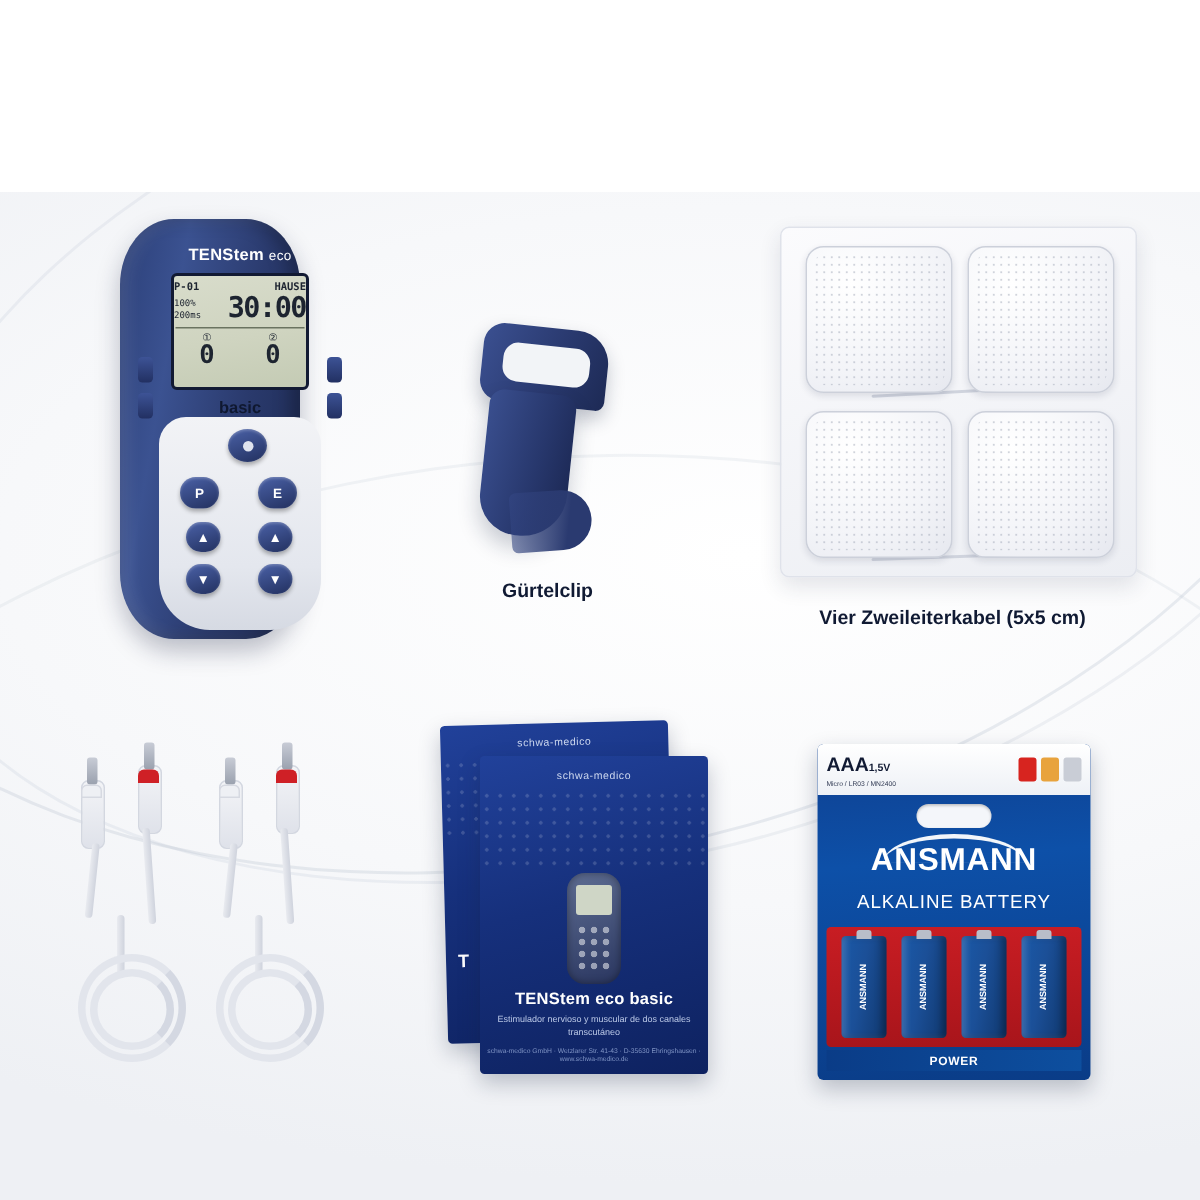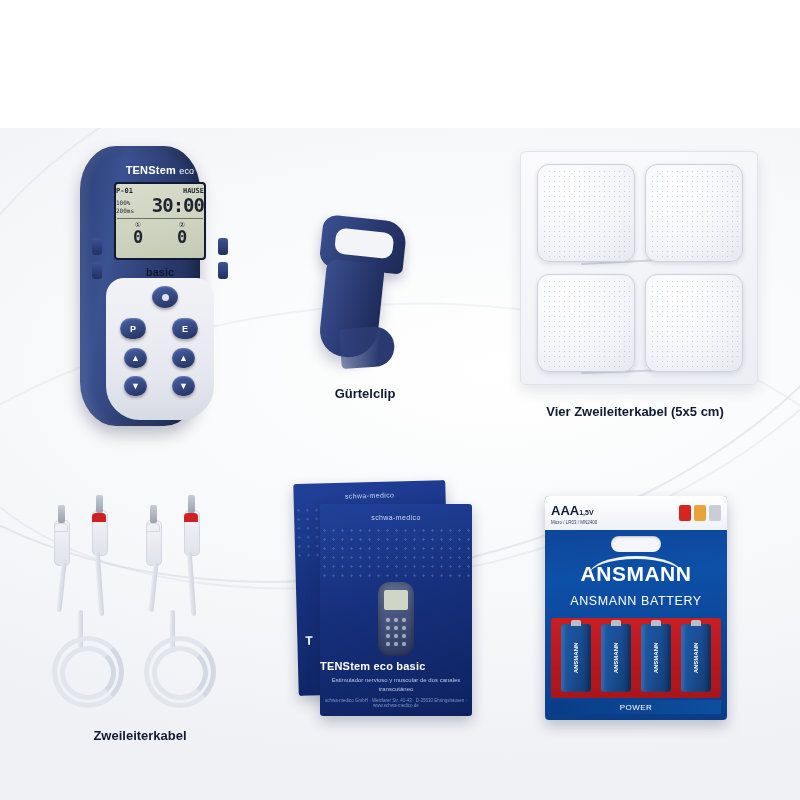--- a/index.html
+++ b/index.html
@@ -283,21 +283,21 @@
   .booklet-device .scr {
     position:absolute; left: 6px; top: 8px; width: 24px; height: 20px;
     background: #cfd6c6; border-radius: 2px;
   }
   .booklet-device .keys {
     position:absolute; left: 6px; top: 34px; width: 24px; height: 32px;
     background-image: radial-gradient(rgba(255,255,255,0.5) 2px, transparent 2.4px);
     background-size: 8px 8px;
   }
   .booklet-title {
-    position:absolute; left: 0; top: 156px; width: 152px; 
+    position:absolute; left: 0; top: 156px; width: 152px; text-align:center;
     color:#ffffff; font-size: 11px; font-weight: bold; letter-spacing: 0.2px;
   }
   .booklet-sub {
     position:absolute; left: 0; top: 172px; width: 152px; text-align:center;
     color:#b9c7e6; font-size: 6px; line-height: 1.5;
   }
   .booklet-foot {
     position:absolute; left: 0; bottom: 8px; width: 152px; text-align:center;
     color:#7f93c4; font-size: 4.5px;
   }
@@ -367,21 +367,21 @@
     transform: translate(-50%,-50%) rotate(-90deg);
     color:#ffffff; font-size: 6px; font-weight: bold; white-space: nowrap;
   }
   #cell1 { left: 10px; }
   #cell2 { left: 50px; }
   #cell3 { left: 90px; }
   #cell4 { left: 130px; }
   #power-strip {
     position:absolute; left: 6px; top: 204px; width: 170px; height: 14px;
     background: linear-gradient(90deg,#0a3c87,#0d4f9f);
-    color:#ffffff; font-size: 8px; font-weight: normal;
+    color:#ffffff; font-size: 8px; font-weight: bold;
     display:flex; align-items:center; justify-content:center; letter-spacing:0.5px;text-align:right;
   }
   #caption-battery { left: 520px; top: 598px; width: 250px; }
 </style>
 </head>
 <body>
 
 <div id="page">
 
 
@@ -488,21 +488,20 @@
           <div class="tip"></div>
             <div class="band-red"></div>
         </div>
         <div class="cable-line" style="left:11px; top:64px; height:50px; transform:rotate(6deg);"></div>
         <div class="cable-line" style="left:49px; top:54px; height:64px; transform:rotate(-4deg);"></div>
         <div class="cable-line" style="left:30px; top:112px; height:42px;"></div>
         <div class="cable-loop" style="left:4px; top:138px; width:62px; height:62px;"></div>
         <div class="cable-loop" style="left:12px; top:148px; width:46px; height:44px;"></div>
       </div>
     </div>
-    <div class="caption" id="caption-cables">Zweileiterkabel</div>
 
     <div id="manuals-item">
       <div class="booklet" id="booklet-back">
         <div class="booklet-logo">schwa-medico</div>
         <div class="booklet-dots"></div>
         <div class="booklet-letter">T</div>
       </div>
       <div class="booklet" id="booklet-front">
         <div class="booklet-logo">schwa-medico</div>
         <div class="booklet-dots"></div>
@@ -527,21 +526,21 @@
           </div>
           <div class="top-icons">
             <div class="top-icon b1"></div>
             <div class="top-icon b2"></div>
             <div class="top-icon b3"></div>
           </div>
         </div>
         <div id="hang-hole"></div>
         <div id="ansmann-arc"></div>
         <div id="ansmann-logo">ANSMANN</div>
-        <div id="alkaline-text">ANSMANN BATTERY</div>
+        <div id="alkaline-text">ALKALINE BATTERY</div>
         <div id="batt-tray">
           <div class="cell" id="cell1">
               <span class="cell-txt">ANSMANN</span>
             </div>
           <div class="cell" id="cell2">
               <span class="cell-txt">ANSMANN</span>
             </div>
           <div class="cell" id="cell3">
               <span class="cell-txt">ANSMANN</span>
             </div>

